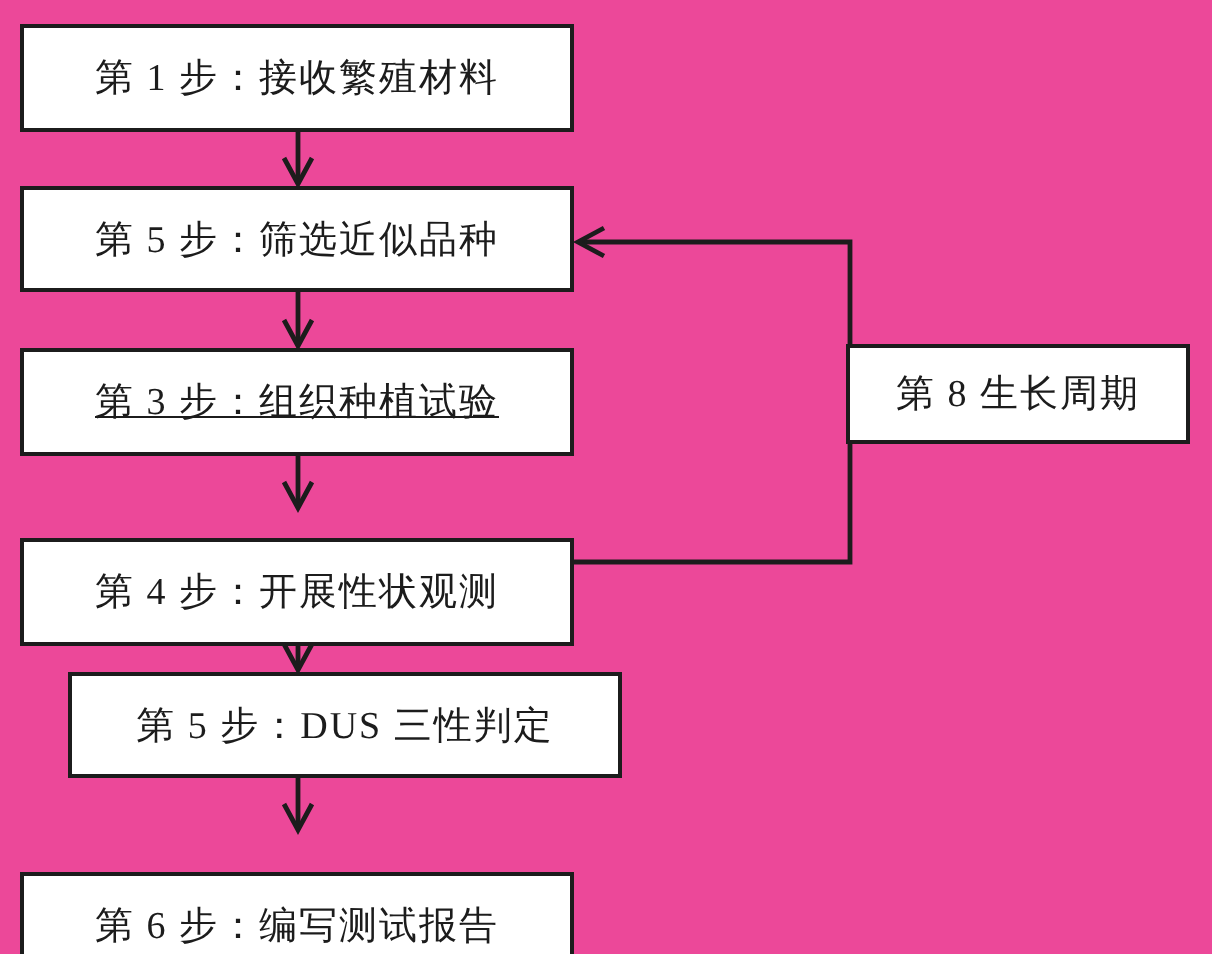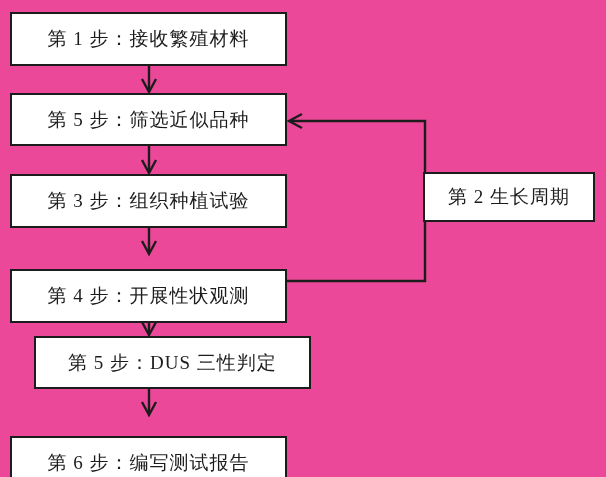--- a/index.html
+++ b/index.html
@@ -39,21 +39,21 @@
     align-items: center;
     justify-content: center;
     font-size: 19px;
     color: #1c1c1c;
     letter-spacing: 1px;
     white-space: nowrap;
     z-index: 2;
   }
   .box-1 { top: 12px;  height: 54px; }
   .box-2 { top: 93px;  height: 53px; }
-  .box-3 { top: 174px; height: 54px; }
+  .box-3 { top: 174px; height: 54px; text-decoration: underline; }
   .box-4 { top: 269px; height: 54px; }
   .box-5 { top: 336px; height: 53px; margin-left: 24px; }
   .box-6 { top: 436px; height: 53px; }
   .side-box {
     position: absolute;
     left: 423px;
     top: 172px;
     width: 172px;
     height: 50px;
     box-sizing: border-box;
@@ -125,16 +125,16 @@
 
   <div class="step-box box-5">
     <span>第 5 步：DUS 三性判定</span>
   </div>
 
   <div class="step-box box-6">
     <span>第 6 步：编写测试报告</span>
   </div>
 
   <div class="side-box">
-    <span>第 2 生长周期</span>
+    <span>第 8 生长周期</span>
   </div>
 
 </div>
 
 </body></html>

